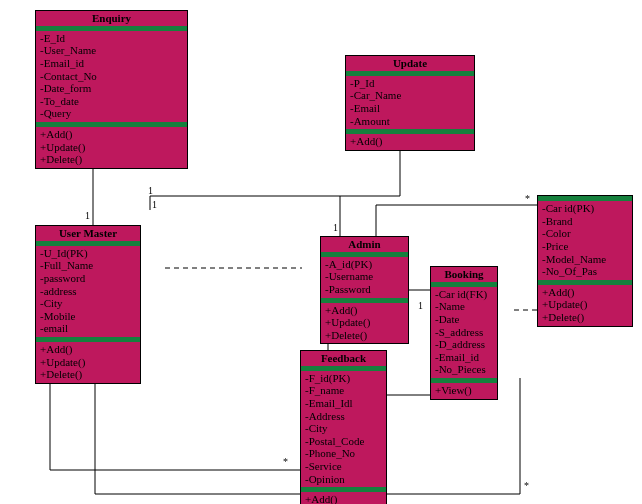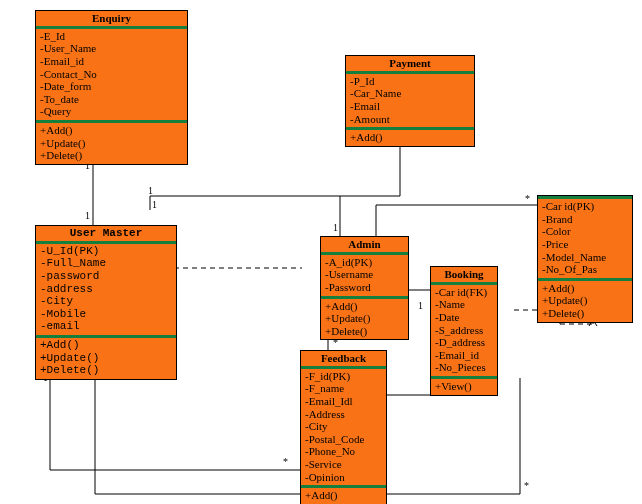--- a/index.html
+++ b/index.html
@@ -15,25 +15,25 @@
     overflow: hidden;
   }
   .canvas {
     position: relative;
     width: 642px;
     height: 504px;
   }
   .umlclass {
     position: absolute;
     border: 1px solid #000;
-    background: #f97316;
+    background: #be185d;
     box-sizing: border-box;
   }
   .section {
-    border-top: 3px solid #15803d;
+    border-top: 5px solid #15803d;
     padding: 1px 4px 2px 4px;
     box-sizing: border-box;
     line-height: 1.15;
   }
   .section.first { border-top: none; }
   .title {
     font-weight: bold;
     text-align: center;
     padding: 1px 4px;
   }
@@ -122,33 +122,33 @@
     <div class="row">-Query</div>
   </div>
   <div class="section">
     <div class="row">+Add()</div>
     <div class="row">+Update()</div>
     <div class="row">+Delete()</div>
   </div>
 </div>
 
 <div class="umlclass" style="left:345px; top:55px; width:130px;">
-  <div class="section first title">Payment</div>
+  <div class="section first title">Update</div>
   <div class="section">
     <div class="row">-P_Id</div>
     <div class="row">-Car_Name</div>
     <div class="row">-Email</div>
     <div class="row">-Amount</div>
   </div>
   <div class="section">
     <div class="row">+Add()</div>
   </div>
 </div>
 
-<div class="umlclass" style="left:35px; top:225px; width:142px;font-family:Liberation Mono, monospace;">
+<div class="umlclass" style="left:35px; top:225px; width:106px;">
   <div class="section first title">User Master</div>
   <div class="section">
     <div class="row">-U_Id(PK)</div>
     <div class="row">-Full_Name</div>
     <div class="row">-password</div>
     <div class="row">-address</div>
     <div class="row">-City</div>
     <div class="row">-Mobile</div>
     <div class="row">-email</div>
   </div>

